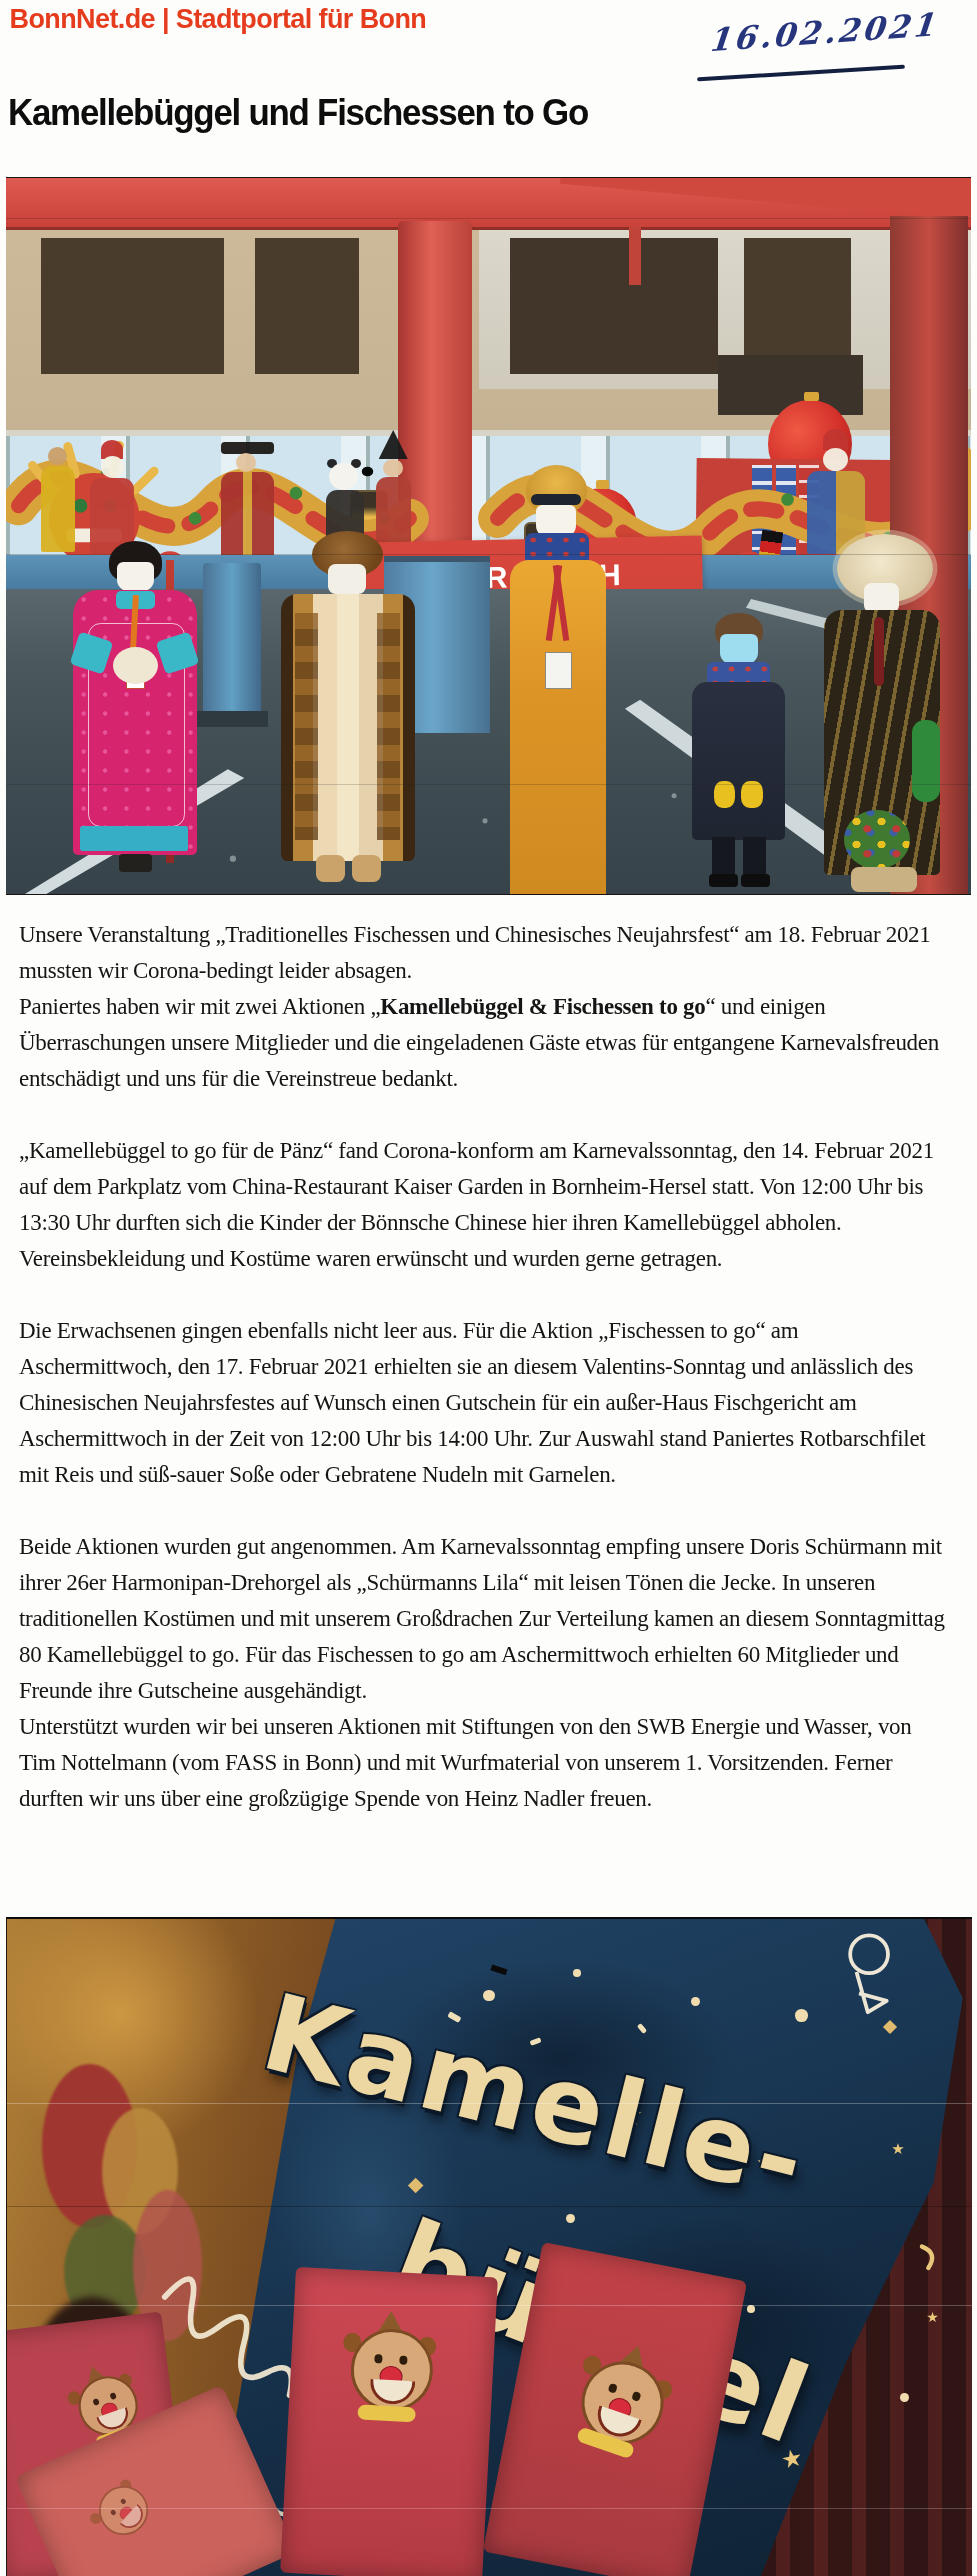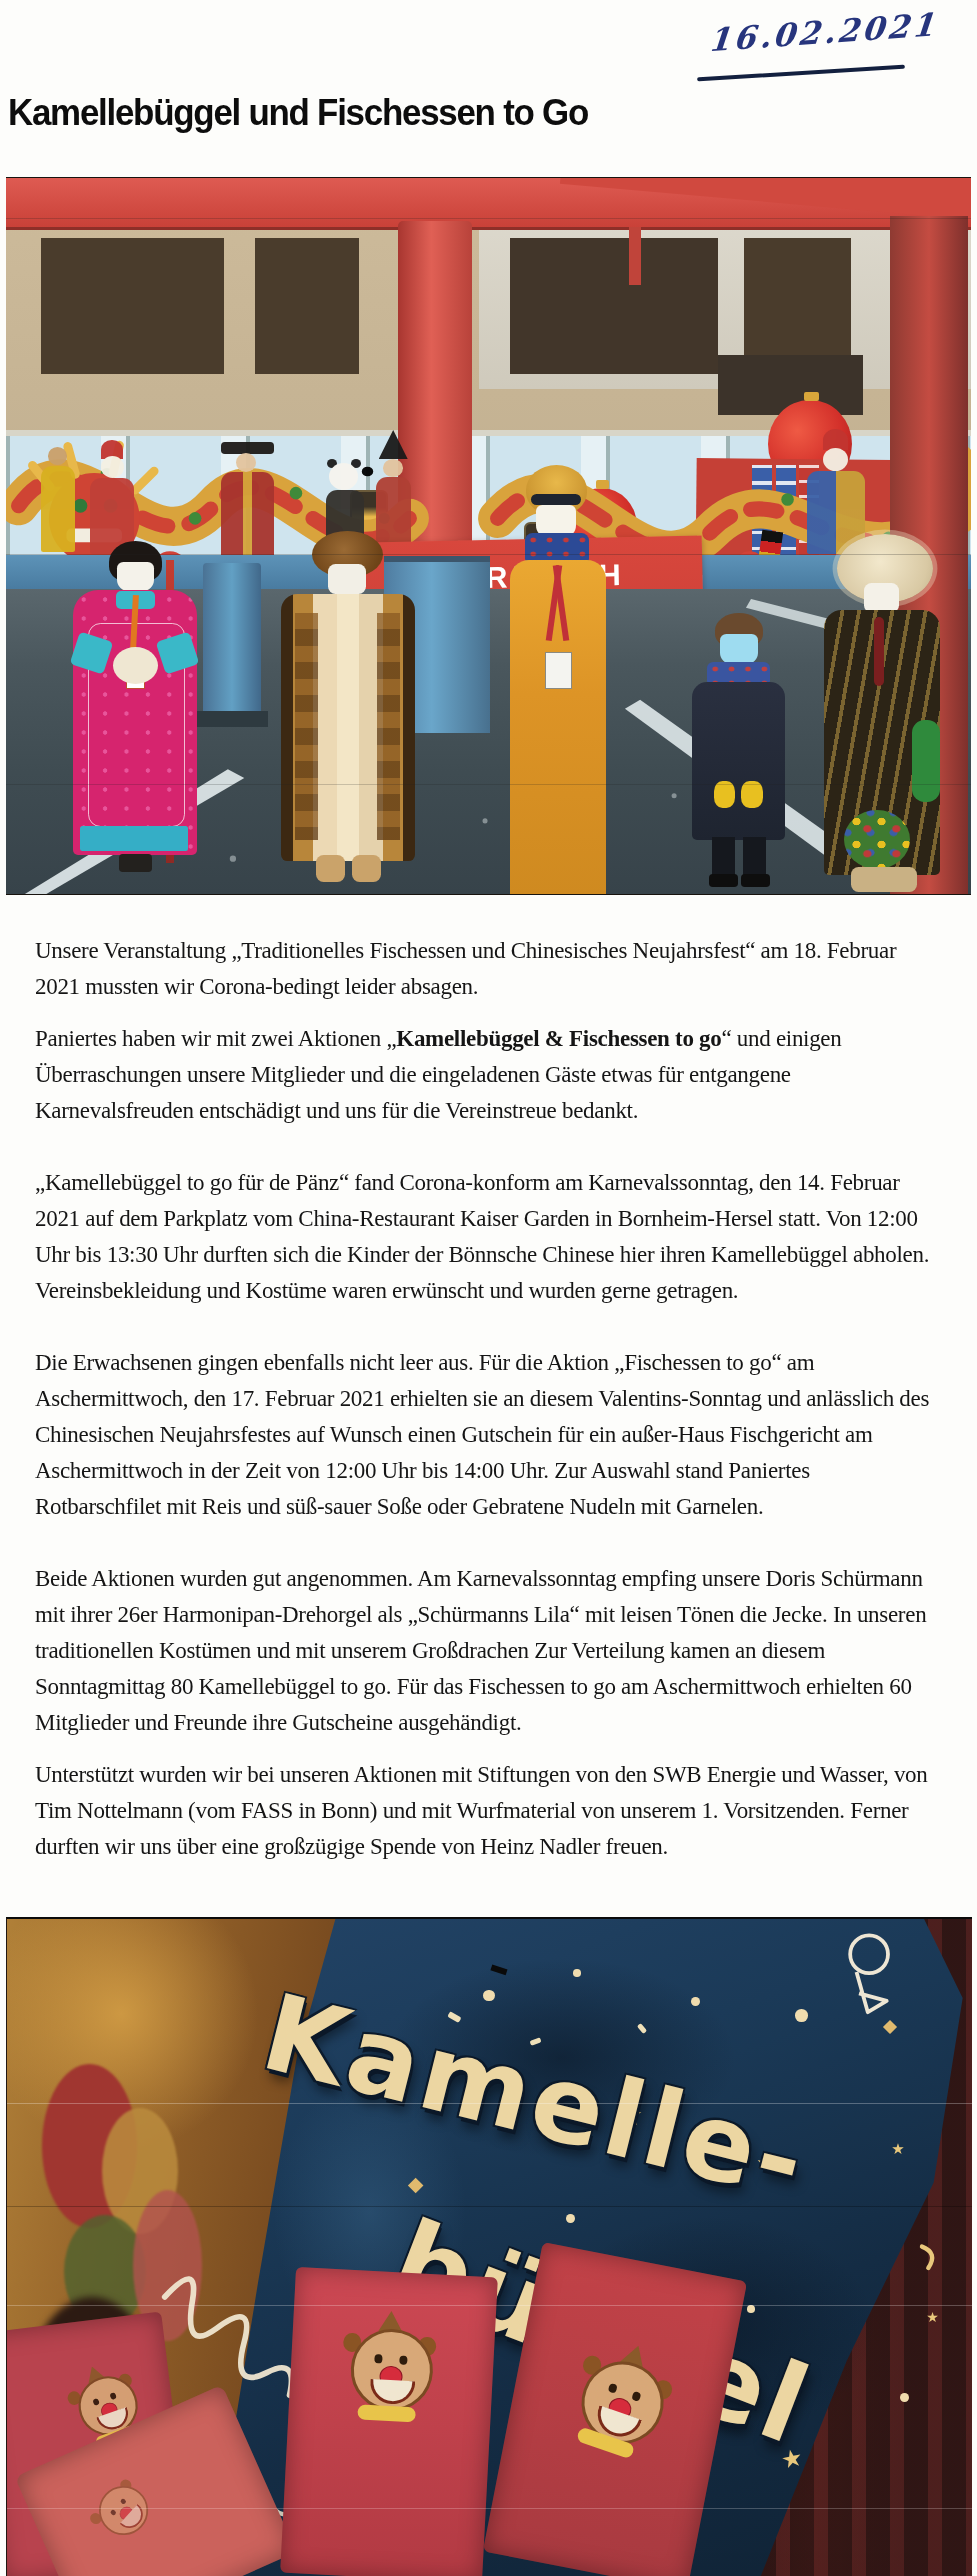--- a/index.html
+++ b/index.html
@@ -15,21 +15,21 @@
   .hw-underline{position:absolute;left:697px;top:71px;width:208px;height:3.8px;
                 background:#13203f;border-radius:1.9px;transform:rotate(-3.5deg);}
   .article-title{position:absolute;left:7.6px;top:92px;margin:0;font-size:36px;font-weight:700;
                  color:#0d0d0d;letter-spacing:-1.3px;transform:scaleX(.97);transform-origin:left top;
                  white-space:nowrap;}
 
   
   .article-body{position:absolute;left:19px;top:917px;width:927px;height:993px;overflow:hidden;
                 font-family:"Liberation Serif","DejaVu Serif",serif;font-size:23px;line-height:36px;
                 color:#151515;letter-spacing:-0.3px;}
-  .article-body p{margin:16px;}
+  .article-body p{margin:0;}
   .article-body p.gap{margin-top:36px;}
   .article-body b{font-weight:700;}
 
   
   .photo{position:absolute;left:6.3px;overflow:hidden;}
   .photo *{position:absolute;}
   .photo1{top:177px;width:965px;height:716px;border-top:1.9px solid #17130e;
           border-bottom:1.9px solid #17130e;background:#c4b292;}
   .photo2{top:1917px;width:965px;height:659px;border-top:2.5px solid #0b0b0b;
           border-left:1.3px solid #201712;background:#3a2218;}
@@ -261,20 +261,21 @@
   .clown .ruff{left:19px;top:90px;width:58px;height:15px;background:#e8c44a;border-radius:7.6px;}
   .clown.small{transform:scale(.72) rotate(-12deg);opacity:.9;}
   .clown.faint{opacity:.55;transform:scale(.6) rotate(-24deg);}
   .svg2{left:0;top:0;width:965px;height:659px;z-index:6;}
 </style>
 </head>
 <body>
 
 <div class="page">
 
+  <div class="site-header">BonnNet.de | Stadtportal für Bonn</div>
   <div class="handwritten">16.02.2021</div>
   <div class="hw-underline"></div>
   <h1 class="article-title">Kamellebüggel und Fischessen to Go</h1>
 
   <div class="photo photo1">
     <div class="f-bg"></div>
     <div class="f-skyright"></div>
     <div class="f-win w1"></div>
     <div class="f-win w2"></div>
     <div class="f-win w3"></div>

